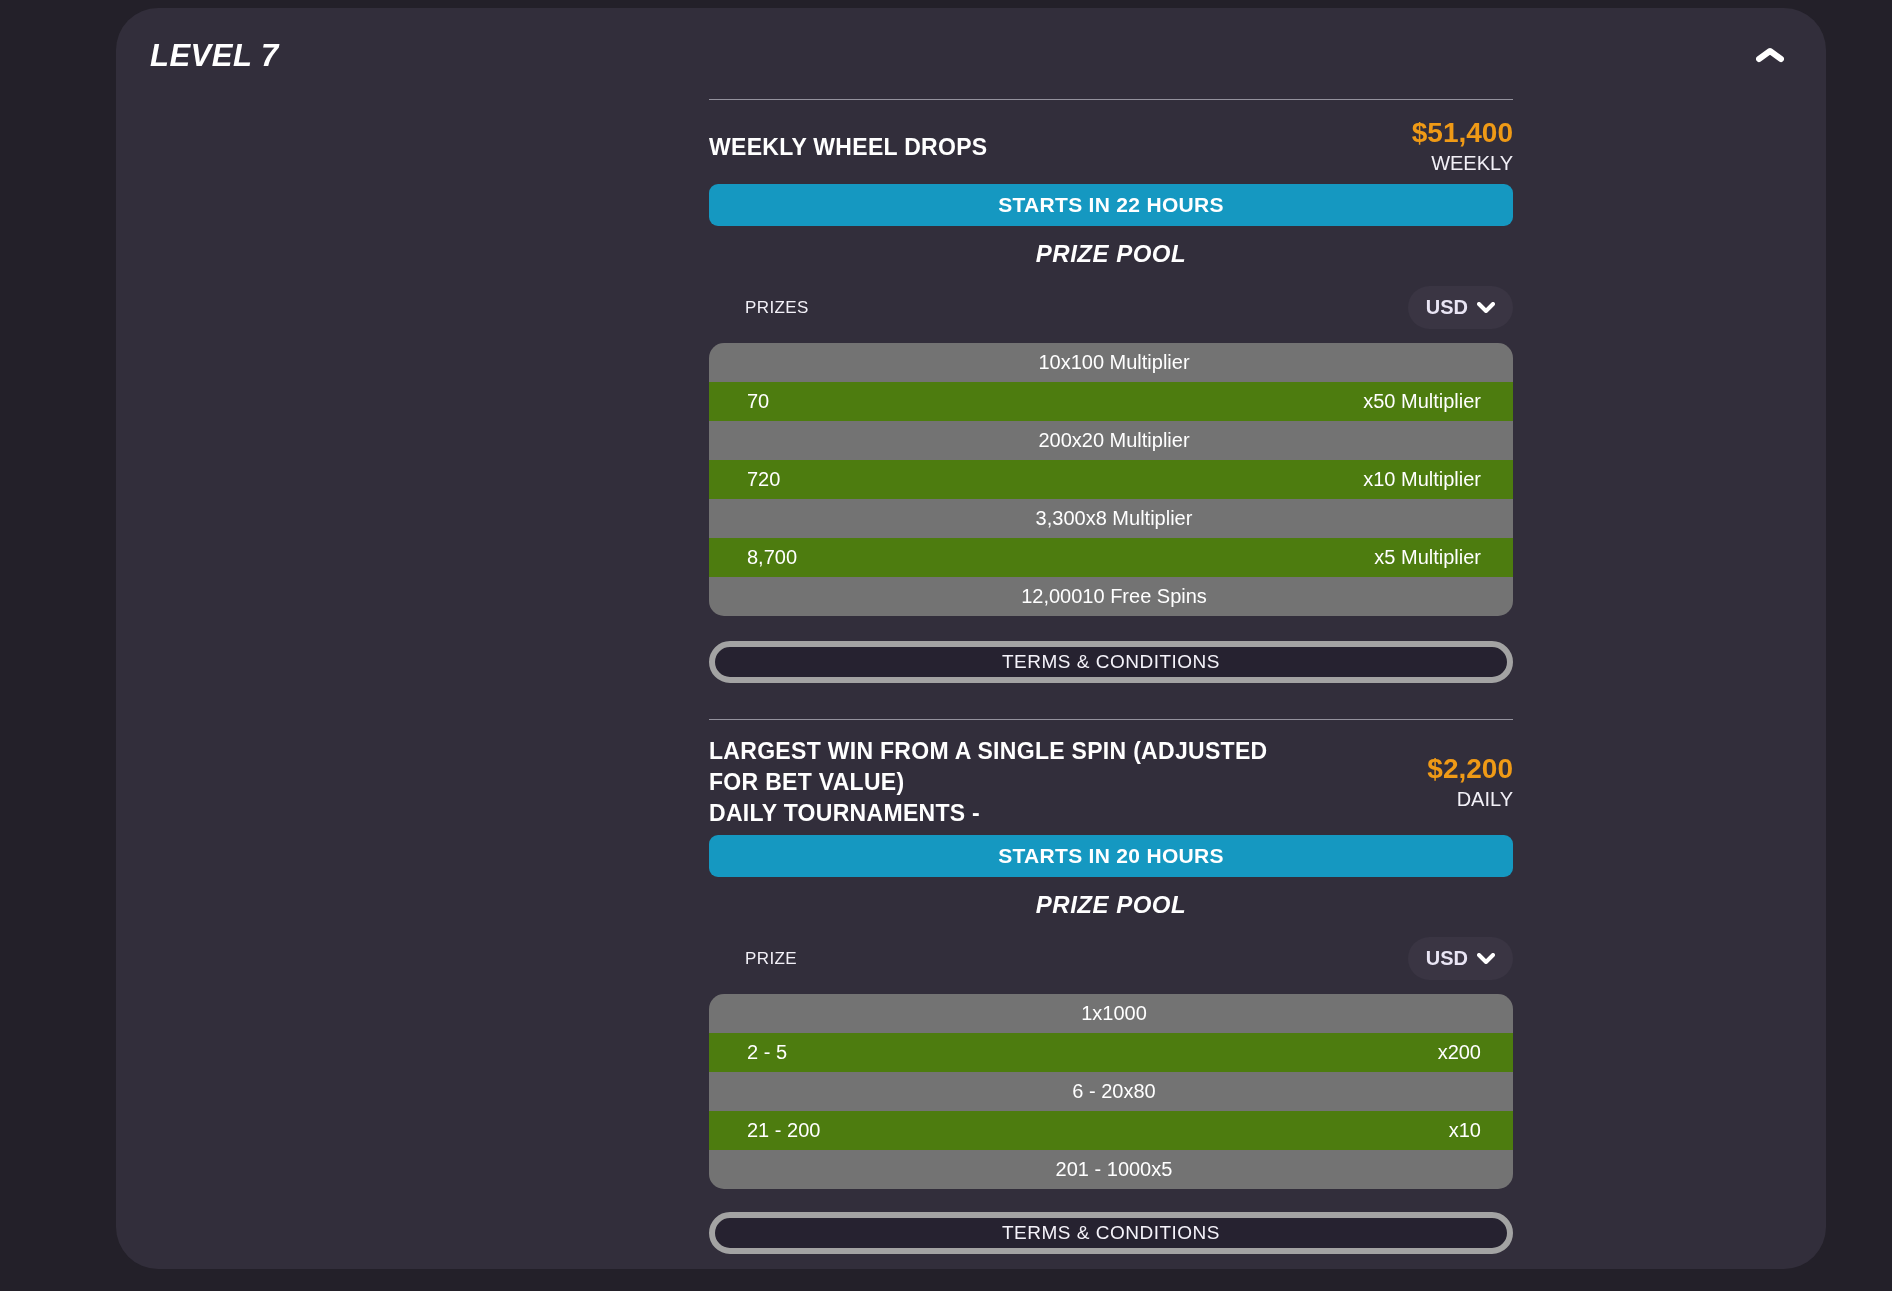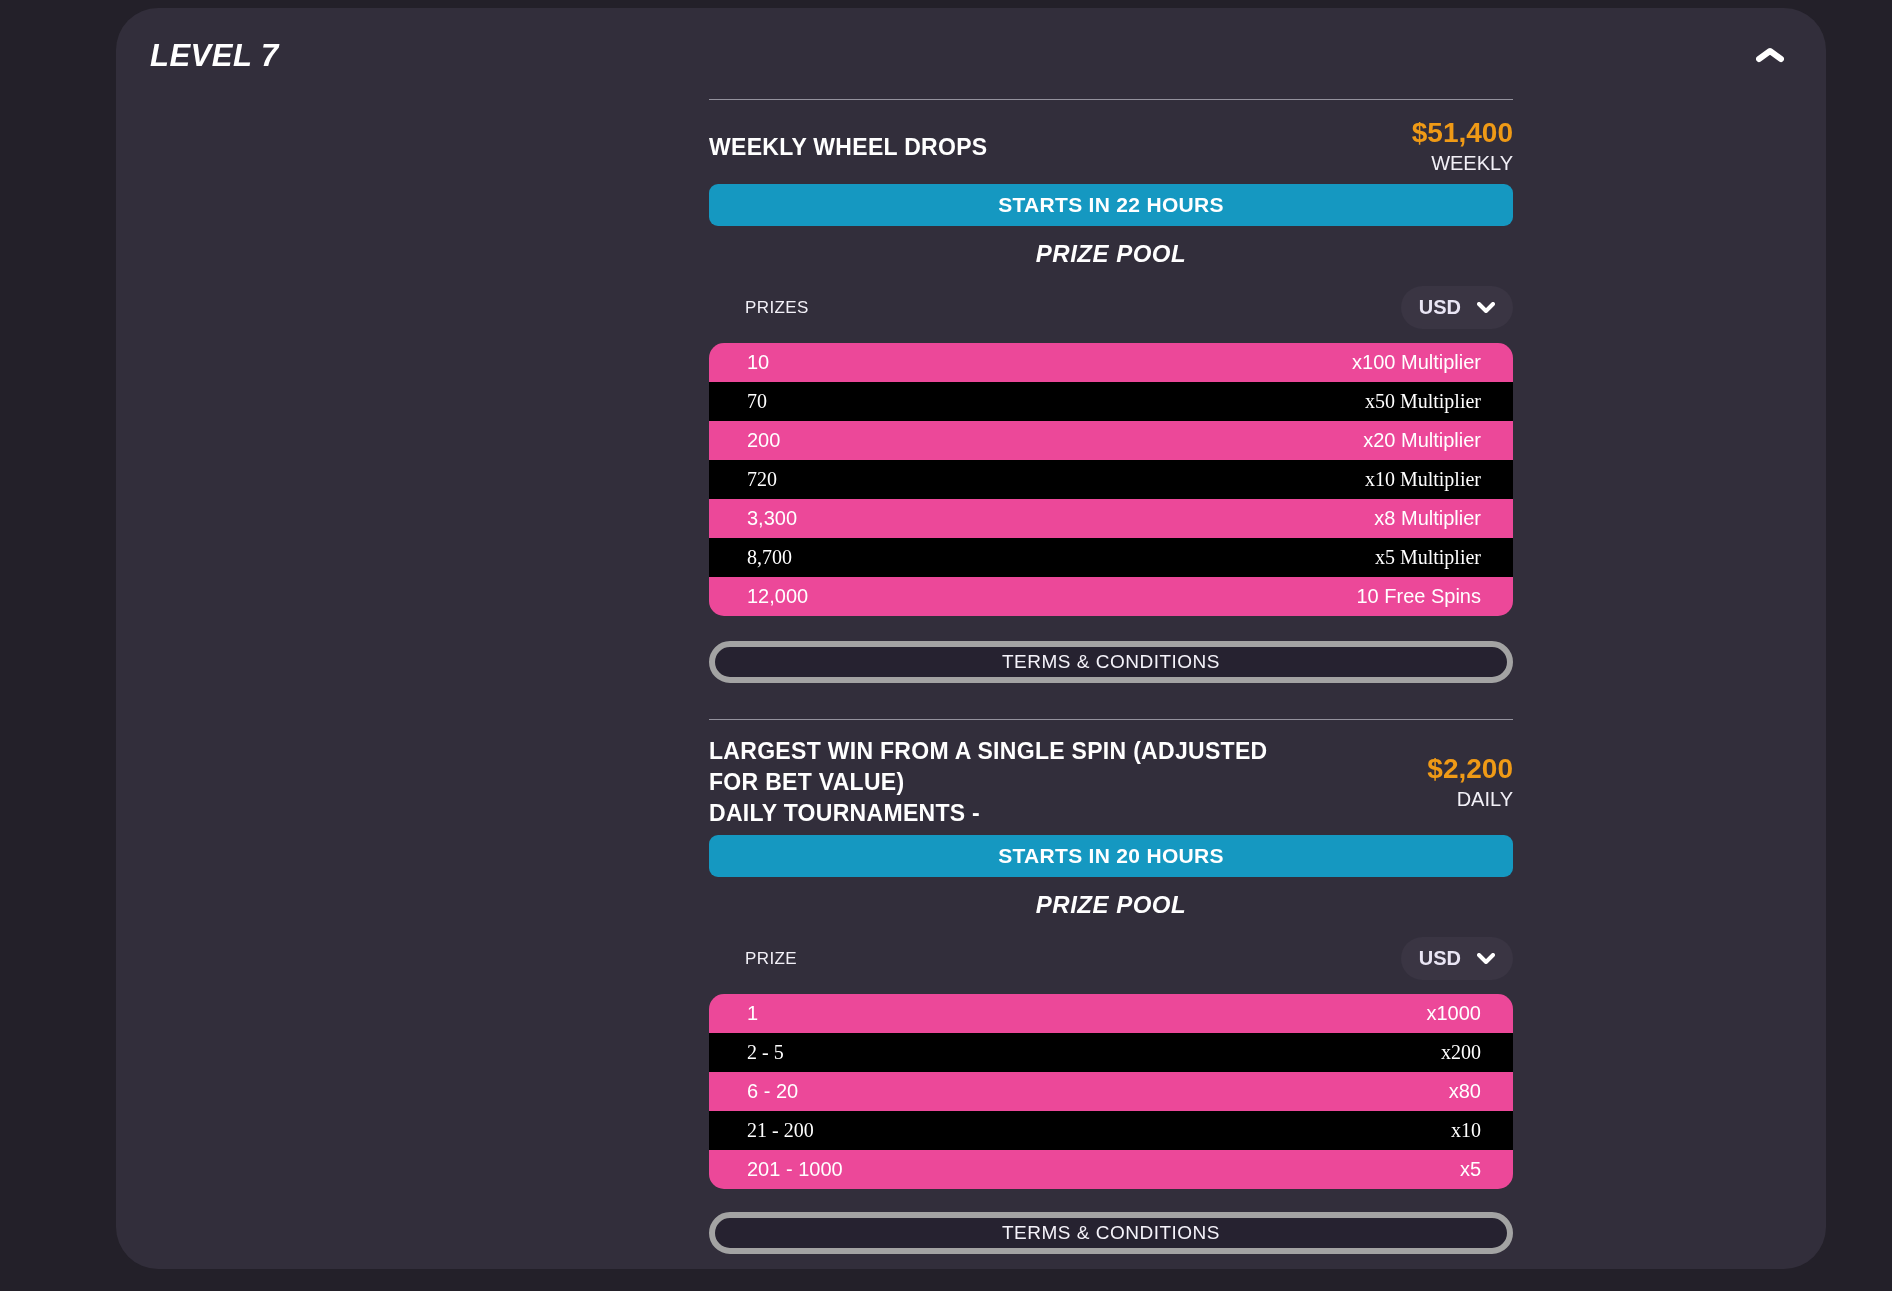--- a/index.html
+++ b/index.html
@@ -114,21 +114,21 @@
     letter-spacing:0.4px;
     color:#f2f0f7;
   }
   .currency-pill{
     height:43px;
     min-width:96px;
     background:#3a3543;
     border:none;
     border-radius:22px;
     display:flex;align-items:center;justify-content:center;
-    gap:16px;
+    gap:9px;
     padding:0 18px;
     color:#e9e5f4;
     font-family:"Liberation Sans", sans-serif;
     font-size:20px;
     font-weight:700;
     cursor:pointer;
   }
   .prize-table{
     margin-top:14px;
     display:flex;
@@ -137,22 +137,22 @@
   .prize-row{
     height:39px;
     display:flex;
     align-items:center;
     justify-content:space-between;
     padding:0 32px 0 38px;
     font-size:20px;
     font-weight:400;
     color:#ffffff;
   }
-  .prize-row.dark{background:#ec4899;}
-  .prize-row.light{background:#000000;font-family:Liberation Serif, serif;}
+  .prize-row.dark{background:#737373;justify-content:center;}
+  .prize-row.light{background:#4d7c0f;}
   .prize-row.first{border-radius:15px 15px 0 0;}
   .prize-row.last{border-radius:0 0 15px 15px;}
   .terms-btn{
     width:100%;
     height:42px;
     background:#262230;
     border:6px solid #a3a3a3;
     border-radius:21px;
     color:#f5f3fa;
     font-family:"Liberation Sans", sans-serif;

